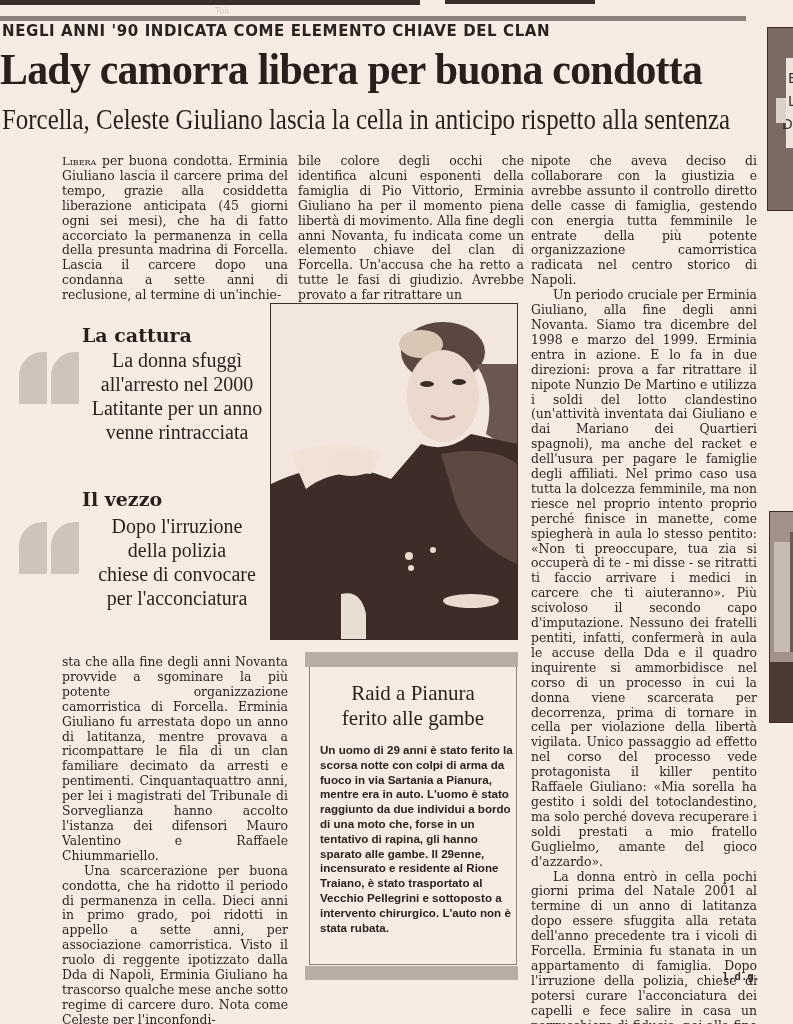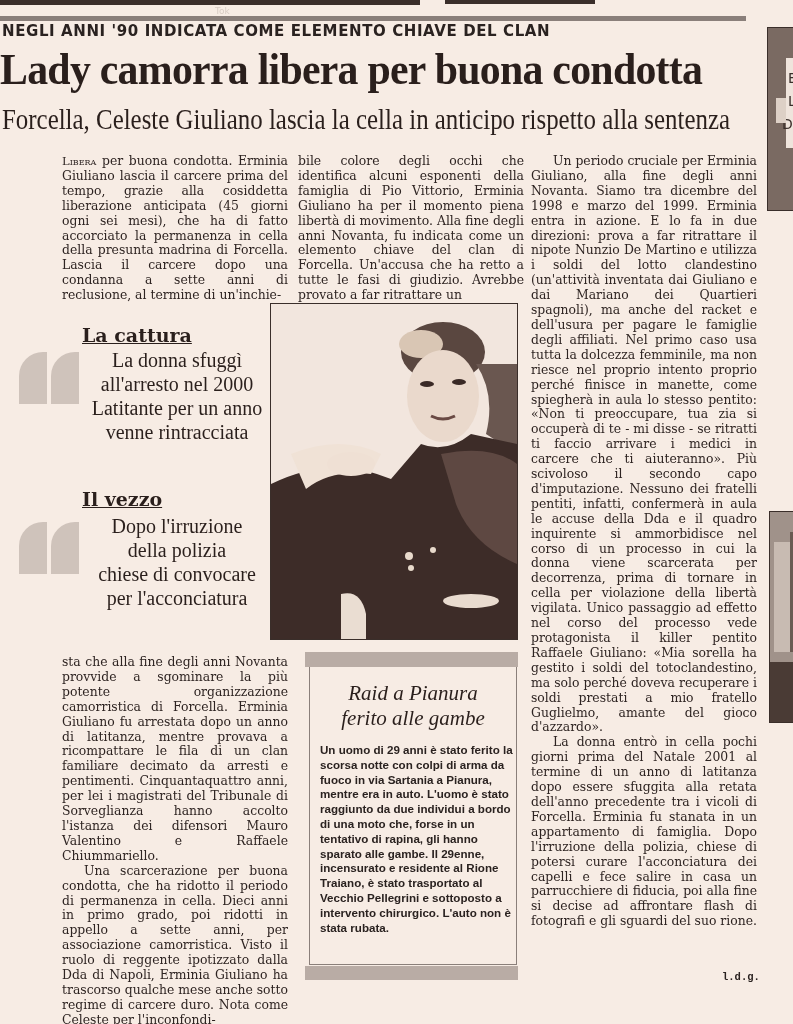--- a/index.html
+++ b/index.html
@@ -46,21 +46,21 @@
 
   .quote-block { position:absolute; left:14px; width:250px; }
   .quote-mark {
     position:absolute; left:5px; width:62px; height:52px;
   }
   .quote-mark .q { position:absolute; top:0; width:28px; height:52px; background:#cfc3bb; }
   .quote-mark .q.a { left:0; border-radius:24px 0 0 0; }
   .quote-mark .q.b { left:32px; border-radius:24px 0 0 0; }
   .quote-title {
     position:absolute; left:68px; font-family:"DejaVu Serif", serif;
-    font-weight:bold; font-size:19px; line-height:22px; color:#2a1f1c;text-decoration:underline;
+    font-weight:bold; font-size:19px; line-height:22px; color:#2a1f1c;
   }
   .quote-text {
     position:absolute; left:68px; width:190px; font-family:"Liberation Serif", serif;
     font-size:20px; line-height:24px; color:#2a1f1c;text-align:center;
   }
   .q1 { top:324px; }
   .q2 { top:488px; }
 
   .photo {
     position:absolute; left:270px; top:303px; width:246px; height:335px;
@@ -68,21 +68,21 @@
     background:#f2e6de;
   }
   .sidebox-bar-top { position:absolute; left:305px; top:652px; width:213px; height:15px; background:#b9aca5; }
   .sidebox {
     position:absolute; left:309px; top:667px; width:206px; height:297px;
     border:1px solid #8a7f7a; border-top:none; background:#f7ece4;
   }
   .sidebox-bar-bottom { position:absolute; left:305px; top:966px; width:213px; height:14px; background:#b9aca5; }
   .sidebox-title {
     position:absolute; left:0; top:14px; width:206px; text-align:center;
-    font-family:"Liberation Serif", serif; font-size:21px; line-height:25px; color:#2a1f1c;font-style:italic;
+    font-family:"Liberation Serif", serif; font-size:21px; line-height:25px; color:#2a1f1c;
   }
   .sidebox-body {
     position:absolute; left:10px; top:76px; width:196px;
     font-family:"Liberation Sans", sans-serif; font-weight:bold;
     font-size:11.6px; line-height:14.8px; color:#2a2220;
   }
   .signature {
     position:absolute; left:722px; top:971px;
     font-family:Liberation Mono, monospace; font-weight:bold; font-size:10.5px; color:#2a2220;
   }
@@ -107,20 +107,21 @@
 
 <div class="col col1a">
   <p><span class="smallcaps">Libera</span><span> per buona condotta. Erminia Giuliano lascia il carcere prima del tempo, grazie alla cosiddetta liberazione anticipata (45 giorni ogni sei mesi), che ha di fatto accorciato la permanenza in cella della presunta madrina di Forcella. Lascia il carcere dopo una condanna a sette anni di reclusione, al termine di un'inchie-</span></p>
 </div>
 
 <div class="col col2a">
   <p>bile colore degli occhi che identifica alcuni esponenti della famiglia di Pio Vittorio, Erminia Giuliano ha per il momento piena libertà di movimento. Alla fine degli anni Novanta, fu indicata come un elemento chiave del clan di Forcella. Un'accusa che ha retto a tutte le fasi di giudizio. Avrebbe provato a far ritrattare un</p>
 </div>
 
 <div class="col col3">
+  <p>nipote che aveva deciso di collaborare con la giustizia e avrebbe assunto il controllo diretto delle casse di famiglia, gestendo con energia tutta femminile le entrate della più potente organizzazione camorristica radicata nel centro storico di Napoli.</p>
   <p class="indent">Un periodo cruciale per Erminia Giuliano, alla fine degli anni Novanta. Siamo tra dicembre del 1998 e marzo del 1999. Erminia entra in azione. E lo fa in due direzioni: prova a far ritrattare il nipote Nunzio De Martino e utilizza i soldi del lotto clandestino (un'attività inventata dai Giuliano e dai Mariano dei Quartieri spagnoli), ma anche del racket e dell'usura per pagare le famiglie degli affiliati. Nel primo caso usa tutta la dolcezza femminile, ma non riesce nel proprio intento proprio perché finisce in manette, come spiegherà in aula lo stesso pentito: «Non ti preoccupare, tua zia si occuperà di te - mi disse - se ritratti ti faccio arrivare i medici in carcere che ti aiuteranno». Più scivoloso il secondo capo d'imputazione. Nessuno dei fratelli pentiti, infatti, confermerà in aula le accuse della Dda e il quadro inquirente si ammorbidisce nel corso di un processo in cui la donna viene scarcerata per decorrenza, prima di tornare in cella per violazione della libertà vigilata. Unico passaggio ad effetto nel corso del processo vede protagonista il killer pentito Raffaele Giuliano: «Mia sorella ha gestito i soldi del totoclandestino, ma solo perché doveva recuperare i soldi prestati a mio fratello Guglielmo, amante del gioco d'azzardo».</p>
   <p class="indent">La donna entrò in cella pochi giorni prima del Natale 2001 al termine di un anno di latitanza dopo essere sfuggita alla retata dell'anno precedente tra i vicoli di Forcella. Erminia fu stanata in un appartamento di famiglia. Dopo l'irruzione della polizia, chiese di potersi curare l'acconciatura dei capelli e fece salire in casa un parrucchiere di fiducia, poi alla fine si decise ad affrontare flash di fotografi e gli sguardi del suo rione.</p>
 </div>
 
 <div class="quote-block q1">
   <div class="quote-mark" style="top:28px;">
     <div class="q a"></div>
       <div class="q b"></div>
   </div>
   <div class="quote-title" style="top:0;">La cattura</div>

